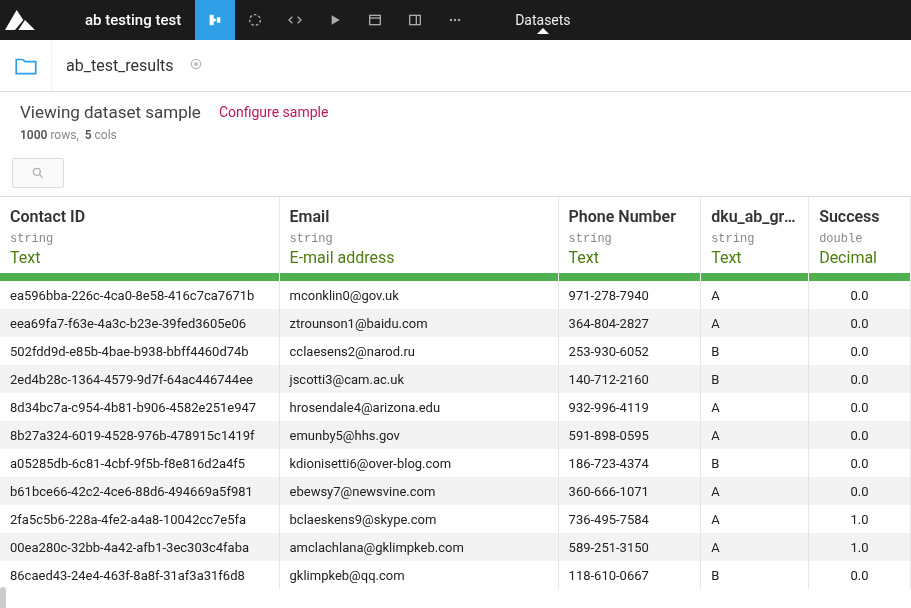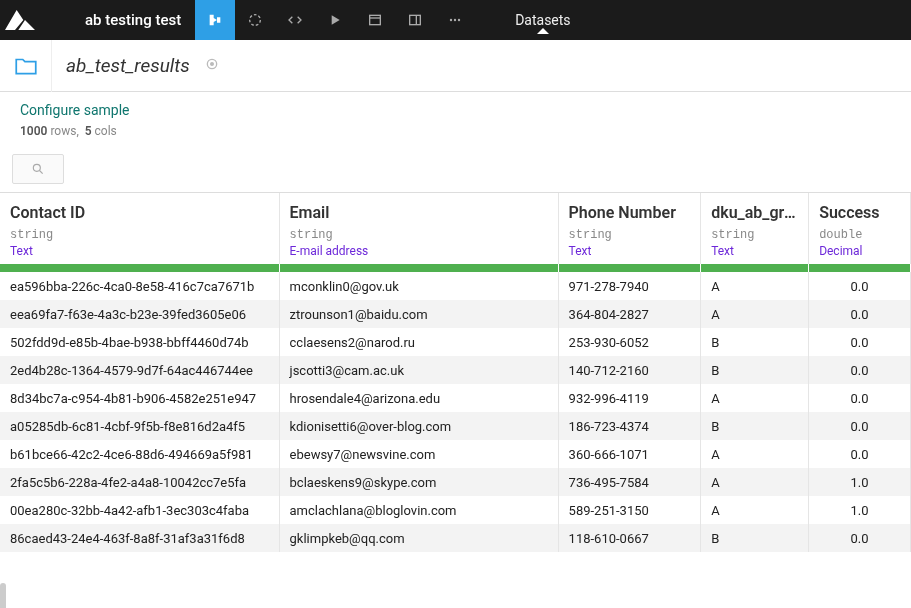--- a/index.html
+++ b/index.html
@@ -12,40 +12,40 @@
 .top-icons { display: flex; height: 40px; }
 .top-icon { width: 40px; height: 40px; display: flex; align-items: center; justify-content: center; color: #aaa; cursor: pointer; }
 .top-icon.active { background: #2e9fe6; color: #fff; }
 .top-icon svg { width: 16px; height: 16px; }
 .datasets-label { padding: 0 20px; font-size: 14px; color: #eee; position: relative; margin-left: 20px;}
 .datasets-label::after { content:''; position:absolute; bottom:-6px; left:50%; transform:translateX(-50%); width:0; height:0; border-left:6px solid transparent; border-right:6px solid transparent; border-bottom:6px solid #fff; }
 
 
 .subbar { height: 52px; display: flex; align-items: center; border-bottom: 1px solid #ddd; }
 .folder-icon-box { width: 52px; height: 52px; display: flex; align-items: center; justify-content: center; border-right: 1px solid #eee; color: #2e9fe6; }
-.dataset-name { font-size: 19px; padding: 0 14px; color: #333; font-style: italic; }
+.dataset-name { font-size: 16px; padding: 0 14px; color: #333; }
 .refresh-icon { color: #bbb; }
 
 
 .info { padding: 10px 20px 2px; font-size: 17px; color: #444; display:flex; align-items:center; gap: 18px;}
-.info .configure { color: #0f766e; font-size: 14px; cursor:pointer;text-align:center; }
+.info .configure { color: #be185d; font-size: 14px; cursor:pointer;text-align:center; }
 .stats { padding: 4px 20px 10px; font-size: 12px; color: #888; }
 .stats .bold { color:#555; font-weight:600; }
 
 
 .search-wrap { padding: 6px 12px 8px; }
 .search-box { width: 52px; height: 30px; border: 1px solid #ddd; background: #fafafa; display:flex; align-items:center; justify-content:center; color:#aaa; border-radius:2px;}
 
 
 .table-wrap { border-top: 1px solid #ddd; overflow:auto; height: 432px; position:relative;}
 table { border-collapse: collapse; width: 100%; table-layout: fixed; }
 th, td { text-align: left; padding: 6px 10px; font-size: 13px; border-right: 1px solid #e5e5e5; overflow: hidden; text-overflow: ellipsis; white-space: nowrap; }
 thead th { background: #fff; font-weight: 600; color: #333; padding-top:10px; padding-bottom:4px; font-size:16px; border-bottom:none;}
 .subhead td { font-family: "Courier New", monospace; font-size: 12px; color: #888; padding-top:2px; padding-bottom:2px; border-right:1px solid #e5e5e5;}
-.meaning td { color: #6d28d9; font-size: 12px; padding-top:0; padding-bottom:6px; cursor:pointer; border-right:1px solid #e5e5e5;}
+.meaning td { color: #4d7c0f; font-size: 16px; padding-top:0; padding-bottom:6px; cursor:pointer; border-right:1px solid #e5e5e5;}
 .greenbar td { background: #4fb04f; height: 8px; padding:0; border-right:1px solid rgba(255,255,255,0.2);}
 tbody.data tr:nth-child(even) td { background: #f3f3f3; }
 tbody.data tr td { border-bottom: none; padding-top:7px; padding-bottom:6px;}
 .num { text-align: center; }
 
 
 .col-id { width: 274px; }
 .col-email { width: 274px; }
 .col-phone { width: 140px; }
 .col-group { width: 106px; }
@@ -116,20 +116,21 @@
   <div class="dataset-name">ab_test_results</div>
   <div class="refresh-icon">
     <svg width="16" height="16" viewBox="0 0 24 24" fill="none" stroke="currentColor" stroke-width="2">
         <circle cx="12" cy="12" r="7"></circle>
         <circle cx="12" cy="12" r="2" fill="currentColor"></circle>
       </svg>
   </div>
 </div>
 
 <div class="info">
+  <span>Viewing dataset sample</span>
   <span class="configure">Configure sample</span>
 </div>
 <div class="stats">
   <span class="bold">1000</span>
   <span>rows,</span>
   &nbsp;<span class="bold">5</span>
   <span>cols</span>
 </div>
 
 <div class="search-wrap">
@@ -210,20 +211,27 @@
           <td class="num">0.0</td>
         </tr>
         <tr>
           <td>8d34bc7a-c954-4b81-b906-4582e251e947</td>
           <td>hrosendale4@arizona.edu</td>
           <td>932-996-4119</td>
           <td>A</td>
           <td class="num">0.0</td>
         </tr>
         <tr>
+          <td>8b27a324-6019-4528-976b-478915c1419f</td>
+          <td>emunby5@hhs.gov</td>
+          <td>591-898-0595</td>
+          <td>A</td>
+          <td class="num">0.0</td>
+        </tr>
+        <tr>
           <td>a05285db-6c81-4cbf-9f5b-f8e816d2a4f5</td>
           <td>kdionisetti6@over-blog.com</td>
           <td>186-723-4374</td>
           <td>B</td>
           <td class="num">0.0</td>
         </tr>
         <tr>
           <td>b61bce66-42c2-4ce6-88d6-494669a5f981</td>
           <td>ebewsy7@newsvine.com</td>
           <td>360-666-1071</td>
@@ -232,21 +240,21 @@
         </tr>
         <tr>
           <td>2fa5c5b6-228a-4fe2-a4a8-10042cc7e5fa</td>
           <td>bclaeskens9@skype.com</td>
           <td>736-495-7584</td>
           <td>A</td>
           <td class="num">1.0</td>
         </tr>
         <tr>
           <td>00ea280c-32bb-4a42-afb1-3ec303c4faba</td>
-          <td>amclachlana@bloglovin.com</td>
+          <td>amclachlana@gklimpkeb.com</td>
           <td>589-251-3150</td>
           <td>A</td>
           <td class="num">1.0</td>
         </tr>
         <tr>
           <td>86caed43-24e4-463f-8a8f-31af3a31f6d8</td>
           <td>gklimpkeb@qq.com</td>
           <td>118-610-0667</td>
           <td>B</td>
           <td class="num">0.0</td>

